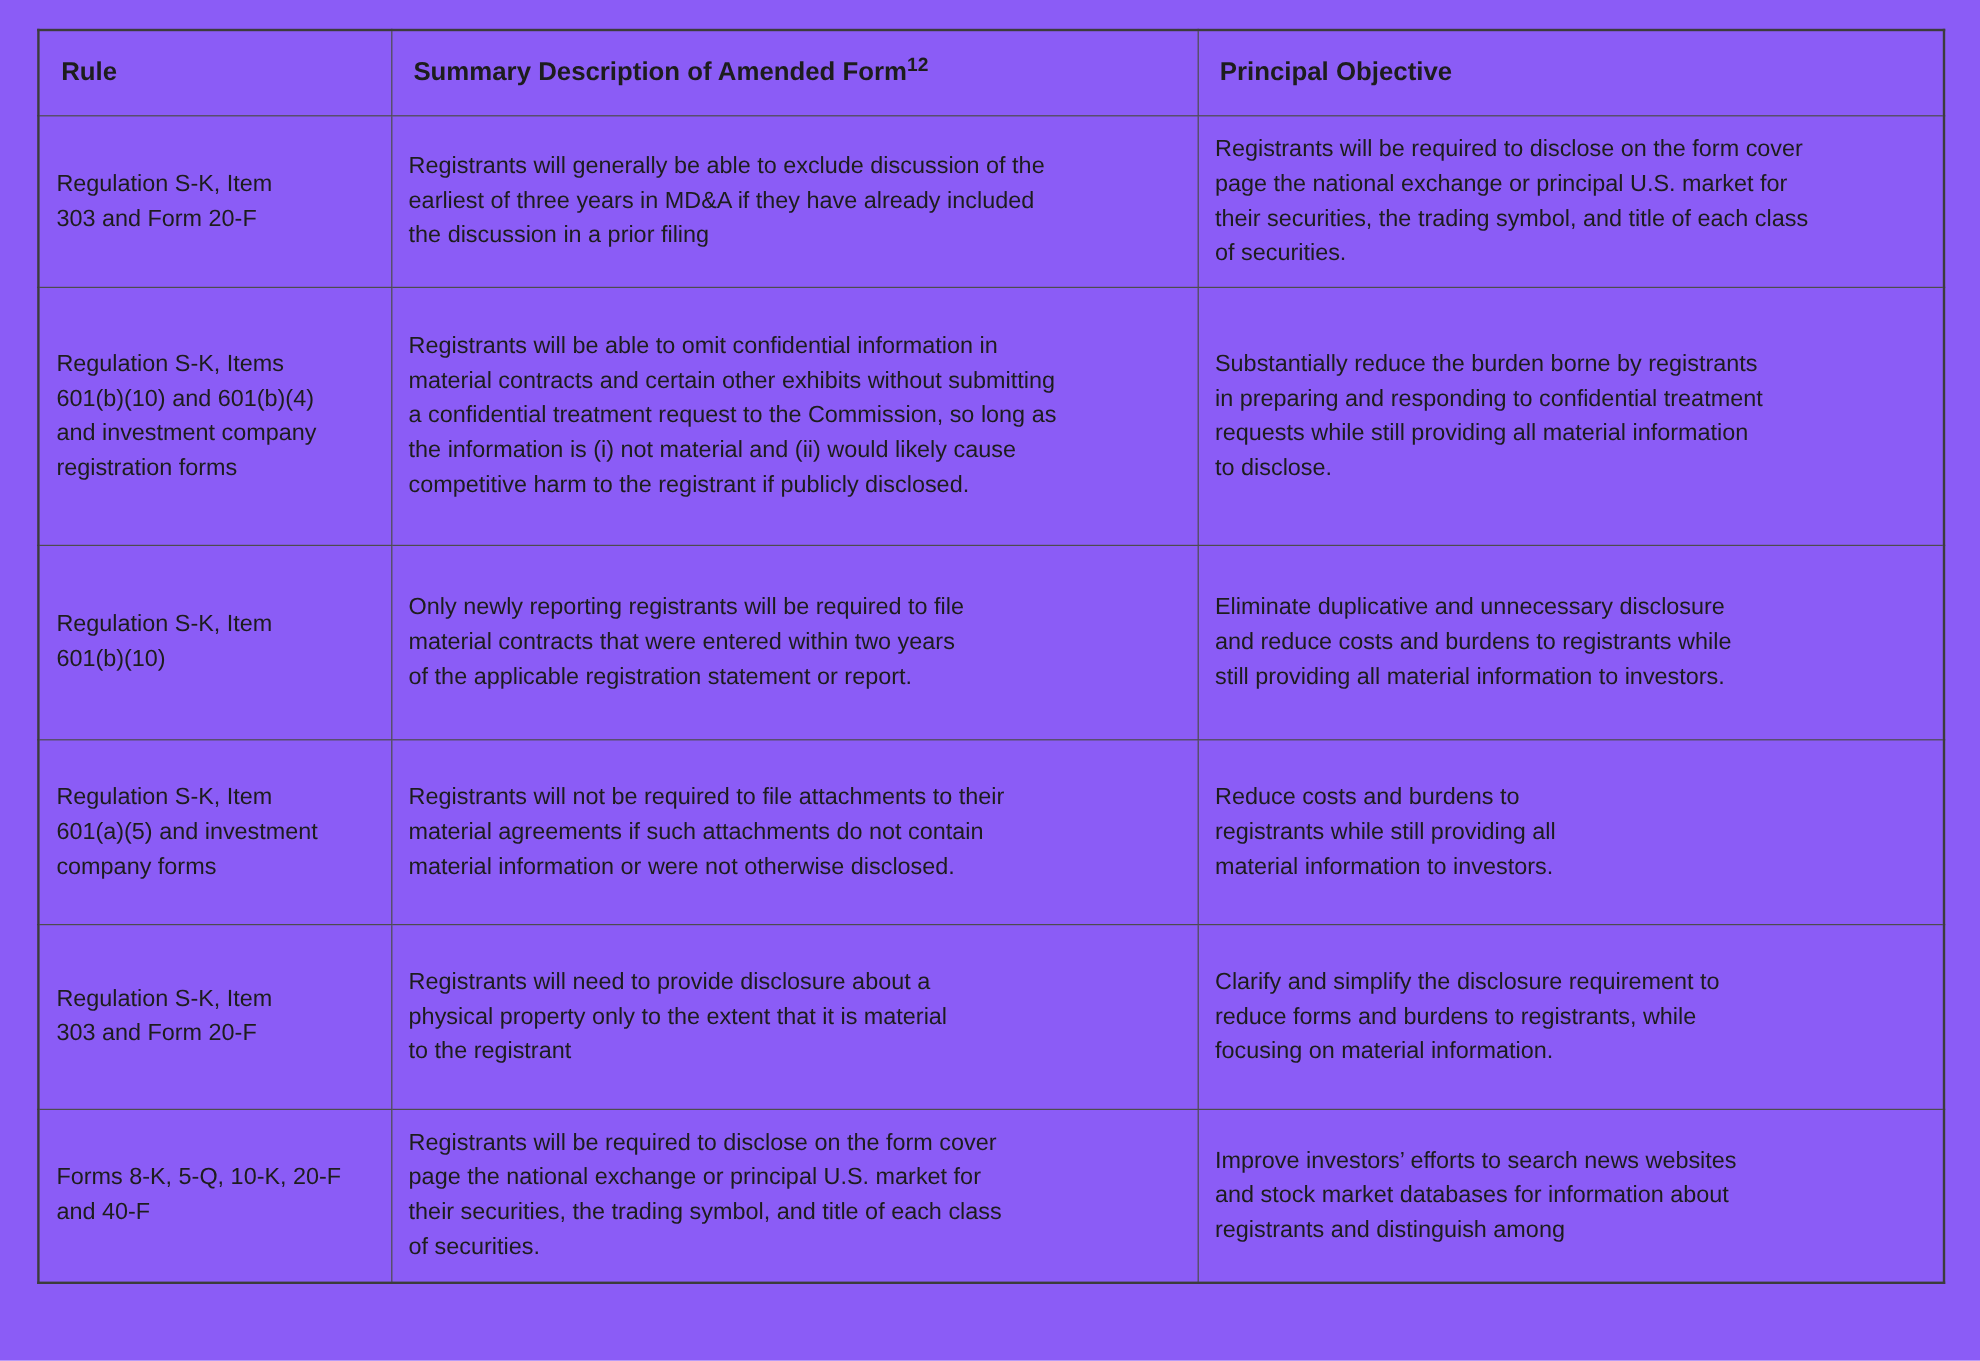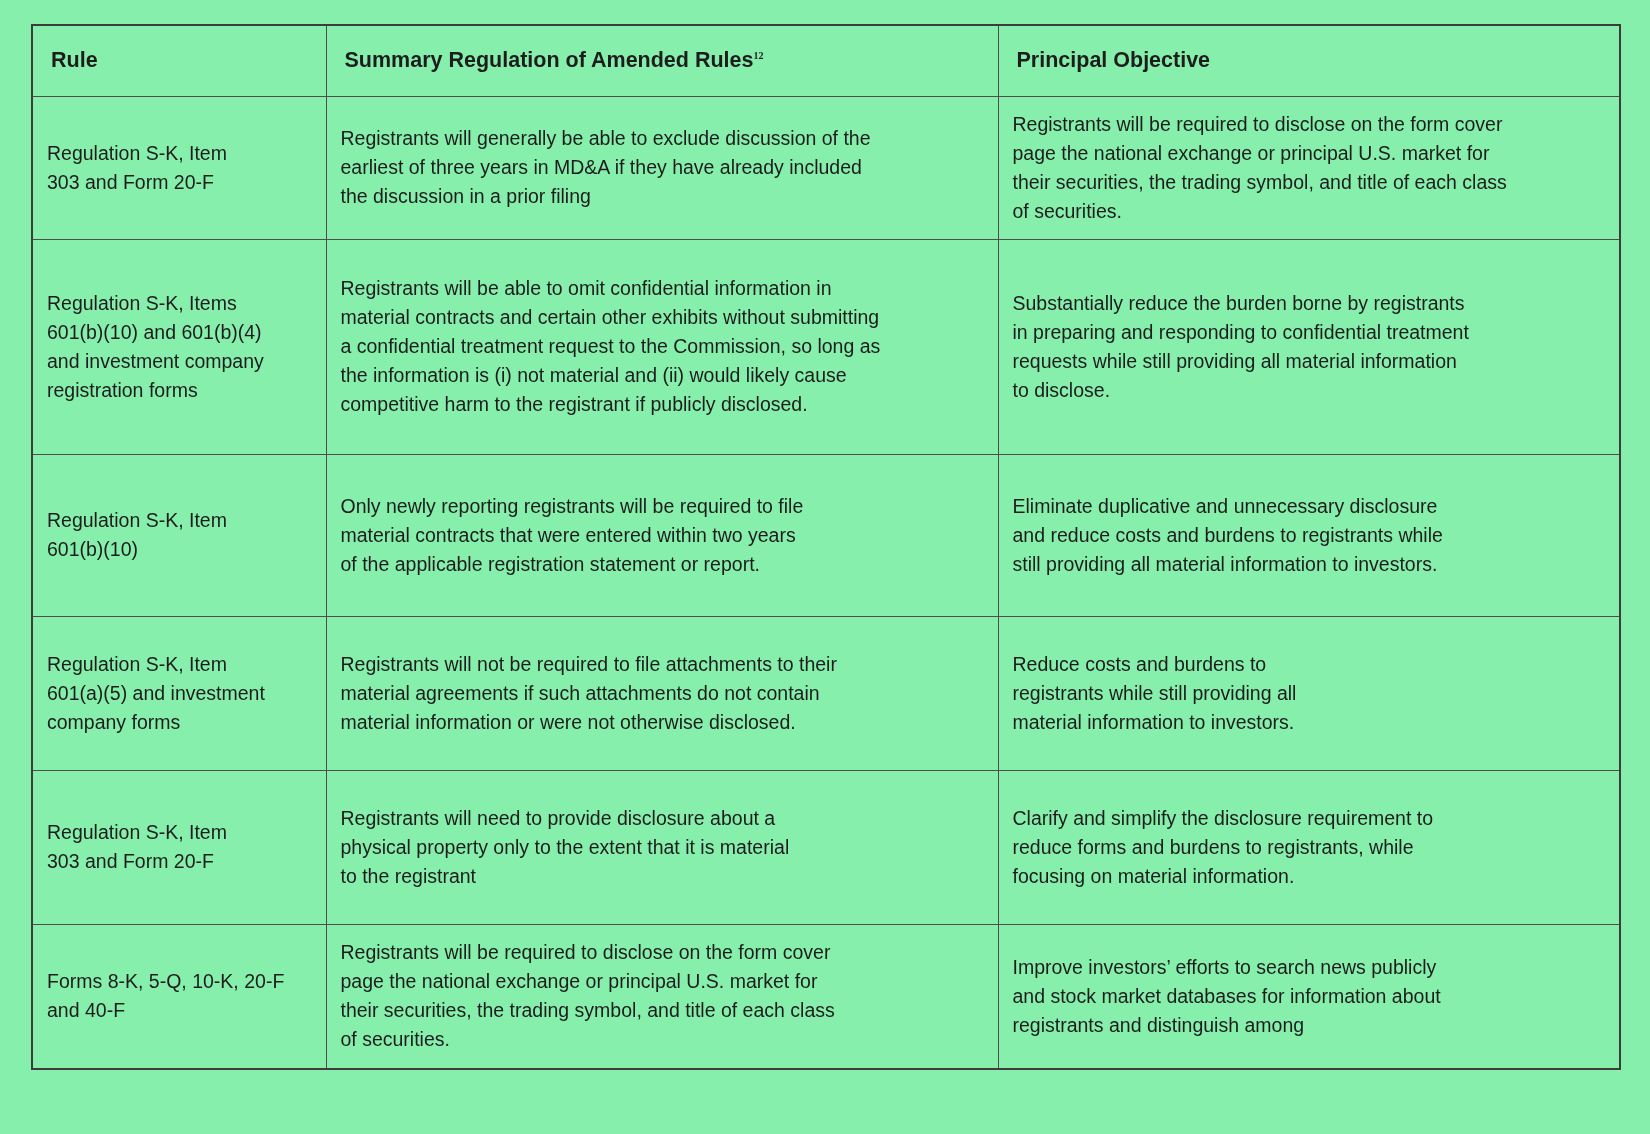--- a/index.html
+++ b/index.html
@@ -6,21 +6,21 @@
     margin: 0;
     padding: 0;
     background: #ffffff;
     font-family: "Liberation Sans", "DejaVu Sans", sans-serif;
     color: #1d1d1d;
   }
   .page {
     position: relative;
     width: 1650px;
     height: 1134px;
-    background: #86efac;
+    background: #8b5cf6;
     overflow: hidden;
   }
   table.doc-table {
     position: absolute;
     left: 31px;
     top: 24px;
     width: 1588px;
     border-collapse: collapse;
     table-layout: fixed;
     border: 2px solid #3c3c3c;
@@ -39,23 +39,22 @@
     white-space: pre-line;
     overflow: hidden;
   }
   .doc-table th {
     font-size: 21.5px;
     font-weight: bold;
     white-space: normal;
     padding-left: 18px;
   }
   .doc-table th sup {
-    font-size: 10px;
+    font-size: 16px;
     line-height: 0;
-    font-family: Liberation Serif, serif;
   }
   tr.r-head { height: 71px; }
   tr.r-1 { height: 143px; }
   tr.r-2 { height: 215px; }
   tr.r-3 { height: 162px; }
   tr.r-4 { height: 154px; }
   tr.r-5 { height: 154px; }
   tr.r-6 { height: 145px; }
 </style>
 </head>
@@ -64,21 +63,21 @@
 <div class="page">
   <table class="doc-table">
     <colgroup>
       <col class="c1">
       <col class="c2">
       <col class="c3">
     </colgroup>
     <tbody>
         <tr class="r-head">
       <th><span>Rule</span></th>
-      <th><span>Summary Regulation of Amended Rules</span><sup>12</sup></th>
+      <th><span>Summary Description of Amended Form</span><sup>12</sup></th>
       <th><span>Principal Objective</span></th>
     </tr>
     <tr class="r-1">
       <td>Regulation S-K, Item
 303 and Form 20-F</td>
       <td>Registrants will generally be able to exclude discussion of the
 earliest of three years in MD&amp;A if they have already included
 the discussion in a prior filing</td>
       <td>Registrants will be required to disclose on the form cover
 page the national exchange or principal U.S. market for
@@ -131,19 +130,19 @@
 reduce forms and burdens to registrants, while
 focusing on material information.</td>
     </tr>
     <tr class="r-6">
       <td>Forms 8-K, 5-Q, 10-K, 20-F
 and 40-F</td>
       <td>Registrants will be required to disclose on the form cover
 page the national exchange or principal U.S. market for
 their securities, the trading symbol, and title of each class
 of securities.</td>
-      <td>Improve investors’ efforts to search news publicly
+      <td>Improve investors’ efforts to search news websites
 and stock market databases for information about
 registrants and distinguish among</td>
     </tr>
   </tbody>
     </table>
 </div>
 
 </body></html>

